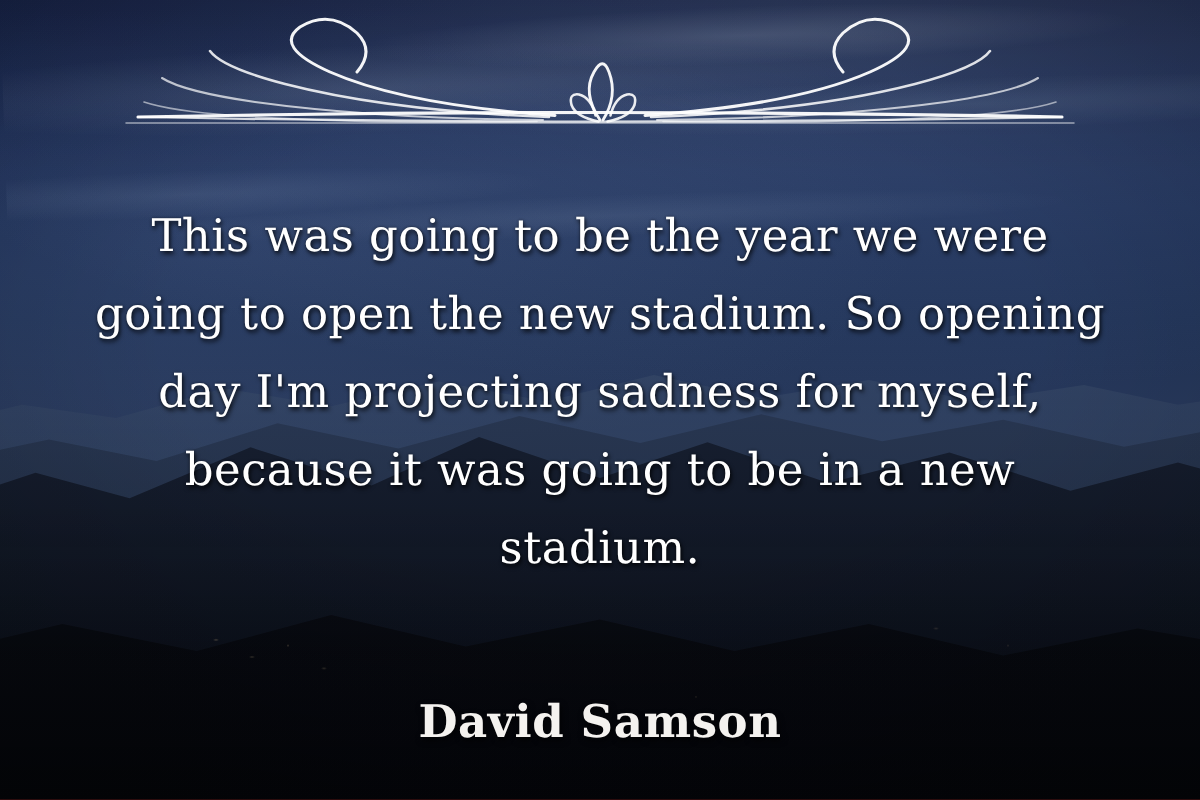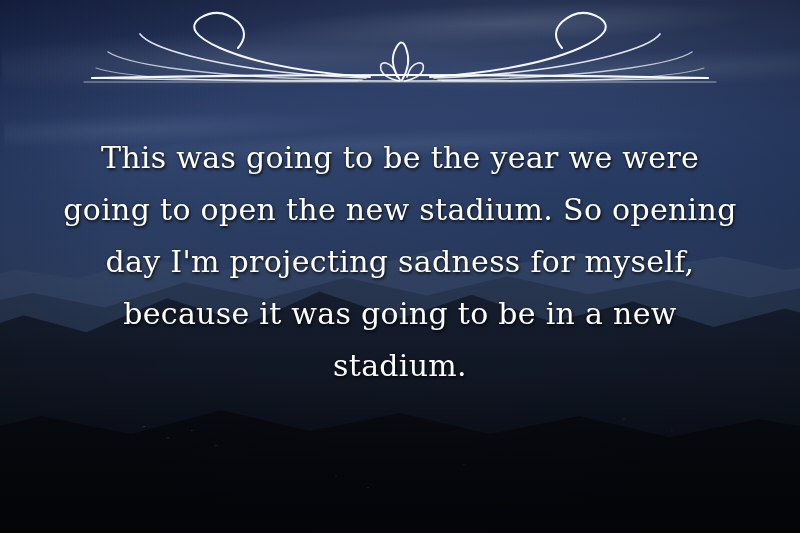--- a/index.html
+++ b/index.html
@@ -212,16 +212,17 @@
 
           <path d="M330 76 Q318 58 326 44 Q332 33 336 44 Q342 60 332 76" stroke-width="1.9" opacity="0.95"></path>
           <path d="M329 77 Q314 74 311 66 Q309 58 316 59 Q324 61 327 73" stroke-width="1.7" opacity="0.90"></path>
           <path d="M335 77 Q350 74 353 66 Q355 58 348 59 Q340 61 337 73" stroke-width="1.7" opacity="0.90"></path>
         </g>
       </svg>
     </div>
 
     <blockquote class="quote-text">This was going to be the year we were going to open the new stadium. So opening day I'm projecting sadness for myself, because it was going to be in a new stadium.</blockquote>
 
+    <div class="author">David Samson</div>
 
 
   </div>
 </div>
 
 </body></html>

